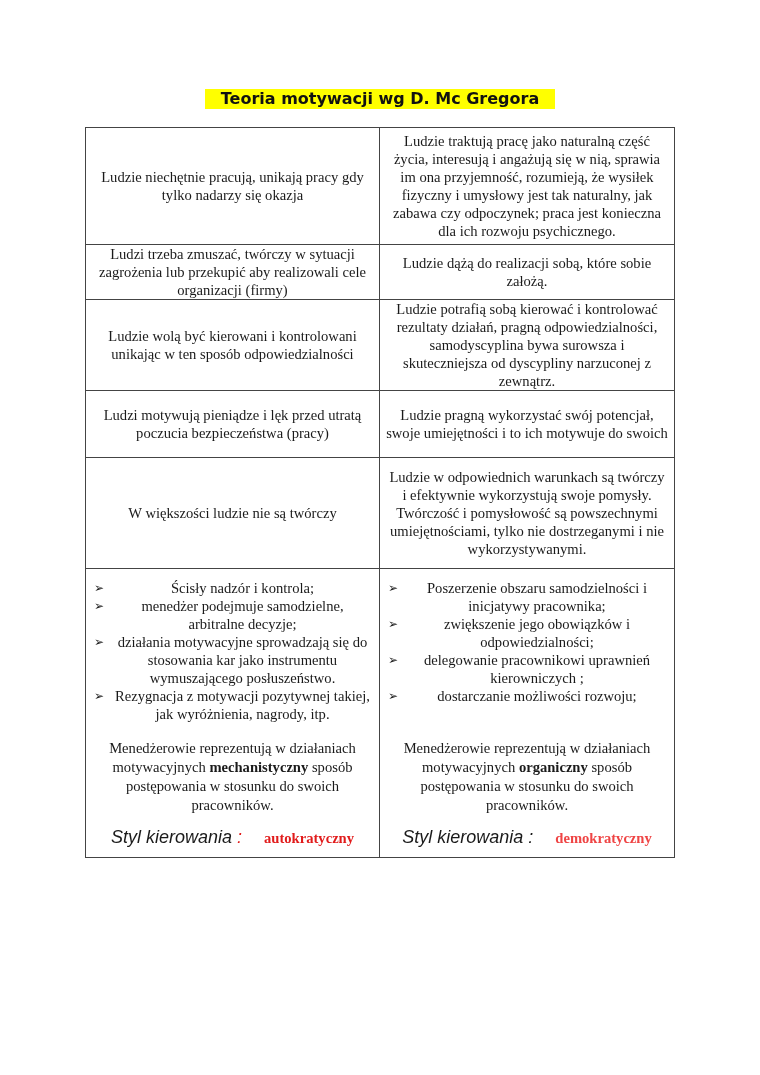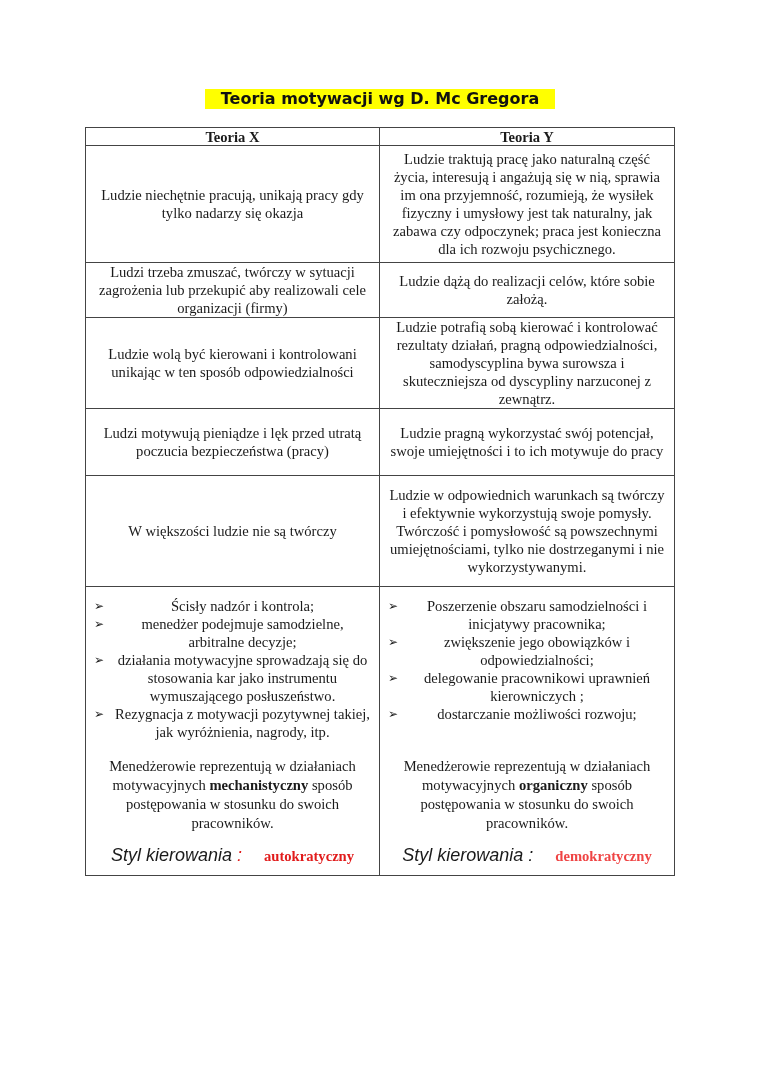--- a/index.html
+++ b/index.html
@@ -32,39 +32,35 @@
 <div class="title-wrap">
   <span class="title">Teoria motywacji wg  D. Mc Gregora</span>
 </div>
 
 <table class="main">
   <colgroup>
       <col class="c1">
       <col class="c2">
     </colgroup>
   <tbody>
-      <tr>
-    <th>Teoria  X</th>
-    <th>Teoria  Y</th>
-  </tr>
   <tr class="r1">
     <td>Ludzie niechętnie pracują, unikają pracy gdy tylko nadarzy się okazja</td>
     <td>Ludzie traktują pracę jako naturalną część życia, interesują i angażują się w nią, sprawia im ona przyjemność, rozumieją, że wysiłek fizyczny i umysłowy jest tak naturalny, jak zabawa czy odpoczynek; praca jest konieczna dla ich rozwoju psychicznego.</td>
   </tr>
   <tr class="r2">
     <td>Ludzi trzeba zmuszać, twórczy w sytuacji zagrożenia lub przekupić aby realizowali cele organizacji (firmy)</td>
-    <td>Ludzie dążą do realizacji celów, które sobie założą.</td>
+    <td>Ludzie dążą do realizacji sobą, które sobie założą.</td>
   </tr>
   <tr class="r3">
     <td>Ludzie wolą być kierowani i kontrolowani unikając w ten sposób odpowiedzialności</td>
     <td>Ludzie potrafią sobą kierować i kontrolować rezultaty działań, pragną odpowiedzialności, samodyscyplina bywa surowsza i skuteczniejsza od dyscypliny narzuconej z zewnątrz.</td>
   </tr>
   <tr class="r4">
     <td>Ludzi motywują pieniądze i lęk przed utratą poczucia bezpieczeństwa (pracy)</td>
-    <td>Ludzie pragną wykorzystać swój potencjał, swoje umiejętności i to ich motywuje do pracy</td>
+    <td>Ludzie pragną wykorzystać swój potencjał, swoje umiejętności i to ich motywuje do swoich</td>
   </tr>
   <tr class="r5">
     <td>W  większości ludzie nie są twórczy</td>
     <td>Ludzie w odpowiednich warunkach są twórczy i efektywnie wykorzystują swoje pomysły. Twórczość i pomysłowość są powszechnymi umiejętnościami, tylko nie dostrzeganymi i nie wykorzystywanymi.</td>
   </tr>
   <tr class="r7">
     <td>
       <ul class="arrows">
         <li><span class="bullet">➢</span><span>Ścisły nadzór i kontrola;</span></li>
         <li><span class="bullet">➢</span><span>menedżer podejmuje samodzielne, arbitralne decyzje;</span></li>

